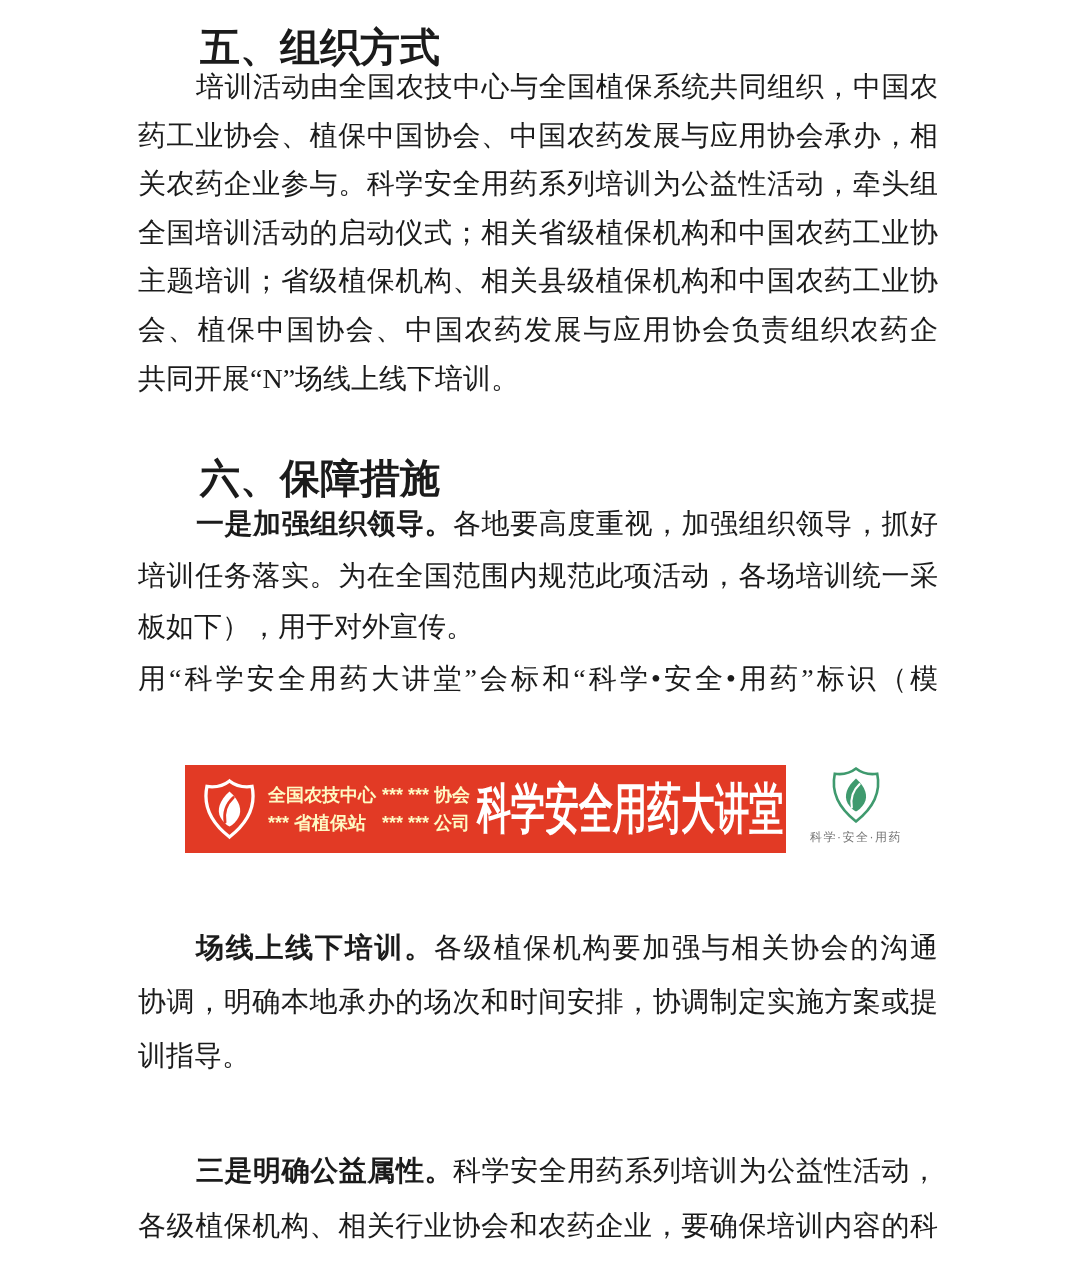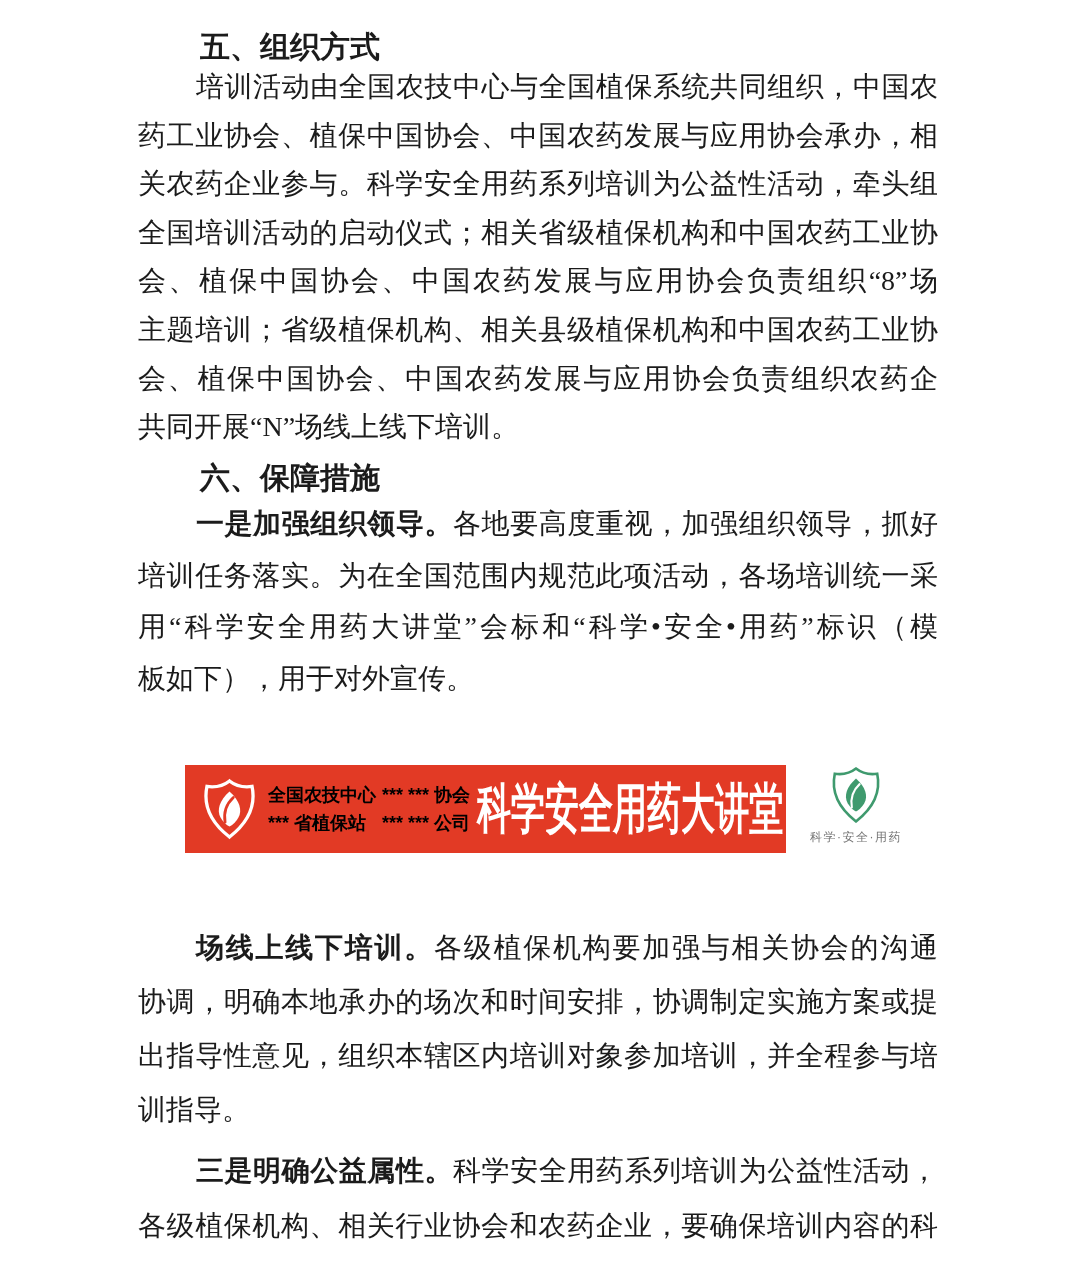--- a/index.html
+++ b/index.html
@@ -5,21 +5,21 @@
   html,body{margin:0;padding:0;}
   body{
     width:1071px;height:1261px;position:relative;overflow:hidden;
     background:#ffffff;color:#1b1b1b;
     font-family:"Liberation Serif", serif;
   }
   .abs{position:absolute;}
   
   .sec-heading{
     font-family:"Liberation Sans", sans-serif;
-    font-weight:700;font-size:30px;line-height:40px;white-space:nowrap;text-align:right;
+    font-weight:700;font-size:40px;line-height:40px;white-space:nowrap;text-align:right;
   }
   
   .para{left:138px;width:800px;}
   .line{
     width:800px;font-size:28px;
     text-align:justify;text-align-last:justify;
     overflow:hidden;
   }
   .line.short{text-align:center;text-align-last:left;}
   .line.indent{text-indent:58px;}
@@ -32,21 +32,21 @@
   .banner-red{
     left:185px;top:765px;width:601px;height:88px;
     background:var(--red,#e23a25);
     display:flex;align-items:center;
   }
   .banner-shield{margin-left:17px;width:55px;height:62px;flex:0 0 auto;}
   .org-block{
     margin-left:11px;width:202px;flex:0 0 auto;
     display:flex;flex-direction:column;gap:8px;
     font-family:"Liberation Sans", sans-serif;font-weight:700;
-    font-size:18px;color:#000000;line-height:20px;
+    font-size:18px;color:#fef9c3;line-height:20px;
   }
   .org-row{display:flex;justify-content:space-between;white-space:nowrap;}
   .banner-title{
     position:absolute;left:292px;top:50%;
     transform:translateY(-50%) scaleX(0.63);transform-origin:left center;
     font-family:"Liberation Sans", sans-serif;font-weight:700;
     font-size:54px;color:#ffffff;white-space:nowrap;letter-spacing:0;
   }
   
   .logo-green{
@@ -63,33 +63,32 @@
 </head>
 <body>
 
 <div class="abs sec-heading" style="left:200px;top:27px;">五、组织方式</div>
 
 <div class="abs para lh49" style="top:63px;">
   <div class="line indent">培训活动由全国农技中心与全国植保系统共同组织，中国农</div>
   <div class="line">药工业协会、植保中国协会、中国农药发展与应用协会承办，相</div>
   <div class="line">关农药企业参与。科学安全用药系列培训为公益性活动，牵头组织</div>
   <div class="line">全国培训活动的启动仪式；相关省级植保机构和中国农药工业协</div>
-  <div class="line">会、植保中国协会、中国农药发展与应用协会负责组织“8”场</div>
   <div class="line">主题培训；省级植保机构、相关县级植保机构和中国农药工业协</div>
   <div class="line">会、植保中国协会、中国农药发展与应用协会负责组织农药企业，</div>
   <div class="line short">共同开展“N”场线上线下培训。</div>
 </div>
 
 <div class="abs sec-heading" style="left:200px;top:458px;">六、保障措施</div>
 
 <div class="abs para lh51" style="top:498px;">
   <div class="line indent"><span class="lead">一是加强组织领导。</span><span>各地要高度重视，加强组织领导，抓好</span></div>
   <div class="line">培训任务落实。为在全国范围内规范此项活动，各场培训统一采</div>
+  <div class="line short">板如下），用于对外宣传。</div>
   <div class="line">用“科学安全用药大讲堂”会标和“科学•安全•用药”标识（模</div>
-  <div class="line short">板如下），用于对外宣传。</div>
 </div>
 
 <div class="abs banner-red">
   <svg class="banner-shield" viewBox="0 0 100 112">
     <path d="M50 5 C40 13 24 17 9 15 C3 44 10 76 50 107 C90 76 97 44 91 15 C76 17 60 13 50 5 Z" fill="none" stroke="#ffffff" stroke-width="6"></path>
     <path d="M50 24 C32 40 26 58 34 72 C40 82 46 86 50 88 C54 86 60 82 66 72 C74 58 68 40 50 24 Z" fill="#ffffff"></path>
     <path d="M42 80 C39 63 44 47 57 35" fill="none" style="stroke:var(--red,#e23a25);" stroke-width="5" stroke-linecap="round"></path>
   </svg>
   <div class="org-block">
     <div class="org-row">
@@ -109,20 +108,19 @@
     <path d="M50 5 C40 13 24 17 9 15 C3 44 10 76 50 107 C90 76 97 44 91 15 C76 17 60 13 50 5 Z" fill="#ffffff" style="stroke:var(--green,#3f9a6e);" stroke-width="5"></path>
     <path d="M50 24 C32 40 26 58 34 72 C40 82 46 86 50 88 C54 86 60 82 66 72 C74 58 68 40 50 24 Z" style="fill:var(--green,#3f9a6e);"></path>
     <path d="M42 80 C39 63 44 47 57 35" fill="none" stroke="#ffffff" stroke-width="4" stroke-linecap="round"></path>
   </svg>
   <div class="logo-caption">科学·安全·用药</div>
 </div>
 
 <div class="abs para lh54" style="top:921px;">
   <div class="line indent"><span class="lead">场线上线下培训。</span><span>各级植保机构要加强与相关协会的沟通</span></div>
   <div class="line">协调，明确本地承办的场次和时间安排，协调制定实施方案或提</div>
-  <div class="line">出指导性意见，组织本辖区内培训对象参加培训，并全程参与培</div>
   <div class="line short">训指导。</div>
 </div>
 
 <div class="abs para lh55" style="top:1143px;">
   <div class="line indent"><span class="lead">三是明确公益属性。</span><span>科学安全用药系列培训为公益性活动，</span></div>
   <div class="line">各级植保机构、相关行业协会和农药企业，要确保培训内容的科</div>
 </div>
 
 </body></html>

